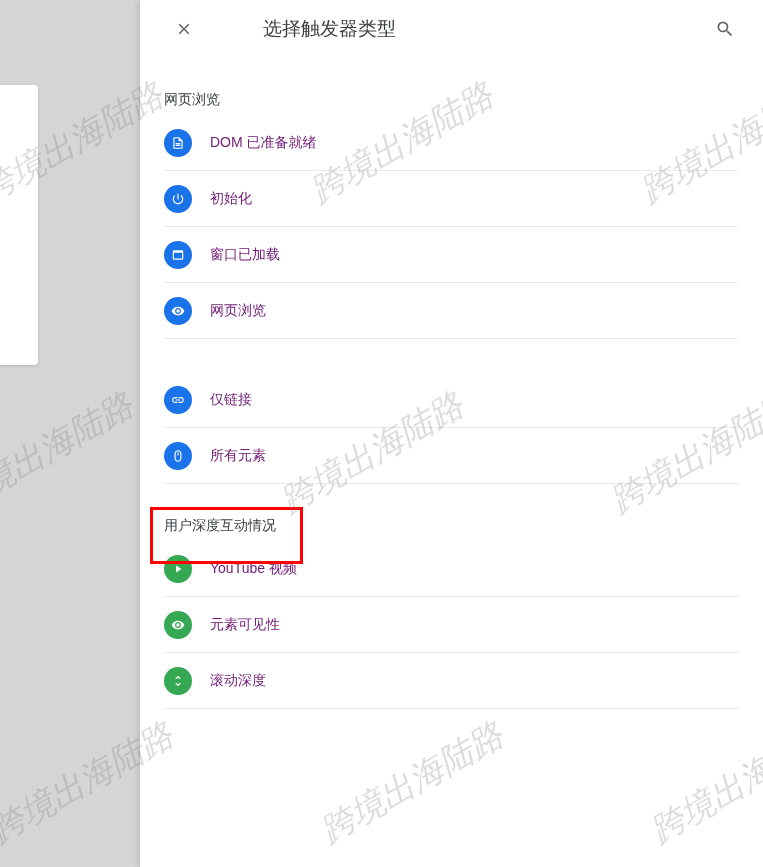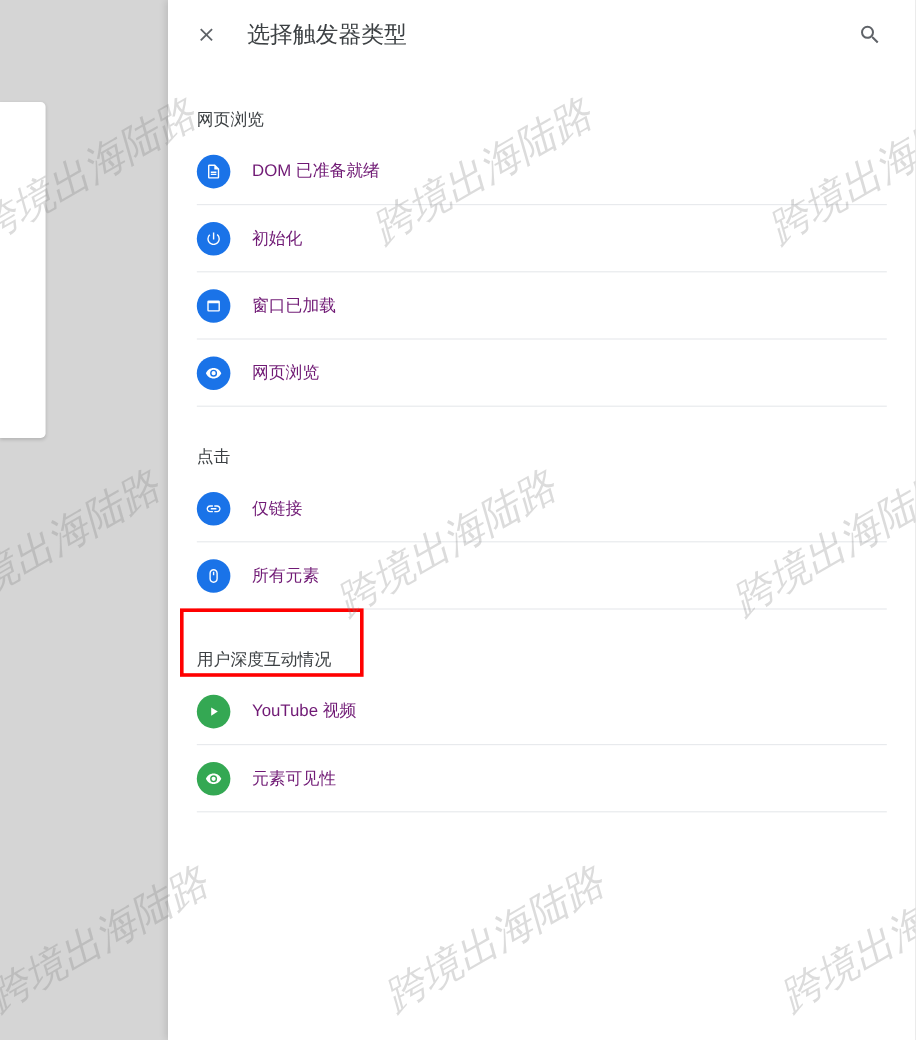--- a/index.html
+++ b/index.html
@@ -41,22 +41,23 @@
       bottom: 0;
       background: #fff;
       box-shadow: -2px 0 6px rgba(0,0,0,0.12);
       display: flex;
       flex-direction: column;
     }
     .panel-header {
       height: 58px;
       display: flex;
       align-items: center;
-      padding: 0 18px 0 12px;
+      padding: 0 18px 0 24px;
       border-bottom: 1px solid transparent;
+      gap: 45px;
     }
     .close-btn {
       width: 40px;
       height: 40px;
       display: flex;
       align-items: center;
       justify-content: center;
       cursor: pointer;
       border-radius: 50%;
     }
@@ -198,21 +199,20 @@
         <div class="item-icon icon-blue">
           <svg class="svg-white" width="14" height="14" viewBox="0 0 24 24">
               <path d="M12 4.5C7 4.5 2.73 7.61 1 12c1.73 4.39 6 7.5 11 7.5s9.27-3.11 11-7.5c-1.73-4.39-6-7.5-11-7.5zM12 17a5 5 0 1 1 0-10 5 5 0 0 1 0 10zm0-8a3 3 0 1 0 0 6 3 3 0 0 0 0-6z"></path>
             </svg>
         </div>
         <div class="item-label">网页浏览</div>
       </div>
     </div>
 
     <div class="section">
-      <div class="section-title">点击</div>
 
       <div class="item">
         <div class="item-icon icon-blue">
           <svg class="svg-white" width="14" height="14" viewBox="0 0 24 24">
               <path d="M3.9 12c0-1.71 1.39-3.1 3.1-3.1h4V7H7c-2.76 0-5 2.24-5 5s2.24 5 5 5h4v-1.9H7c-1.71 0-3.1-1.39-3.1-3.1zM8 13h8v-2H8v2zm9-6h-4v1.9h4c1.71 0 3.1 1.39 3.1 3.1s-1.39 3.1-3.1 3.1h-4V17h4c2.76 0 5-2.24 5-5s-2.24-5-5-5z"></path>
             </svg>
         </div>
         <div class="item-label">仅链接</div>
       </div>
 
@@ -240,20 +240,28 @@
 
       <div class="item">
         <div class="item-icon icon-green">
           <svg class="svg-white" width="14" height="14" viewBox="0 0 24 24">
               <path d="M12 4.5C7 4.5 2.73 7.61 1 12c1.73 4.39 6 7.5 11 7.5s9.27-3.11 11-7.5c-1.73-4.39-6-7.5-11-7.5zM12 17a5 5 0 1 1 0-10 5 5 0 0 1 0 10zm0-8a3 3 0 1 0 0 6 3 3 0 0 0 0-6z"></path>
             </svg>
         </div>
         <div class="item-label">元素可见性</div>
       </div>
 
+      <div class="item">
+        <div class="item-icon icon-green">
+          <svg class="svg-white" width="14" height="14" viewBox="0 0 24 24">
+              <path d="M12 5.83 15.17 9l1.41-1.41L12 3 7.41 7.59 8.83 9 12 5.83zm0 12.34L8.83 15l-1.41 1.41L12 21l4.59-4.59L15.17 15 12 18.17z"></path>
+            </svg>
+        </div>
+        <div class="item-label">滚动深度</div>
+      </div>
 
     </div>
 
   </div>
 </div>
 
 <div class="highlight-box" style="left:150px; top:507px; width:153px; height:57px;"></div>
 
 <div class="watermark">
   <span style="left:-30px; top:120px;">跨境出海陆路</span>

